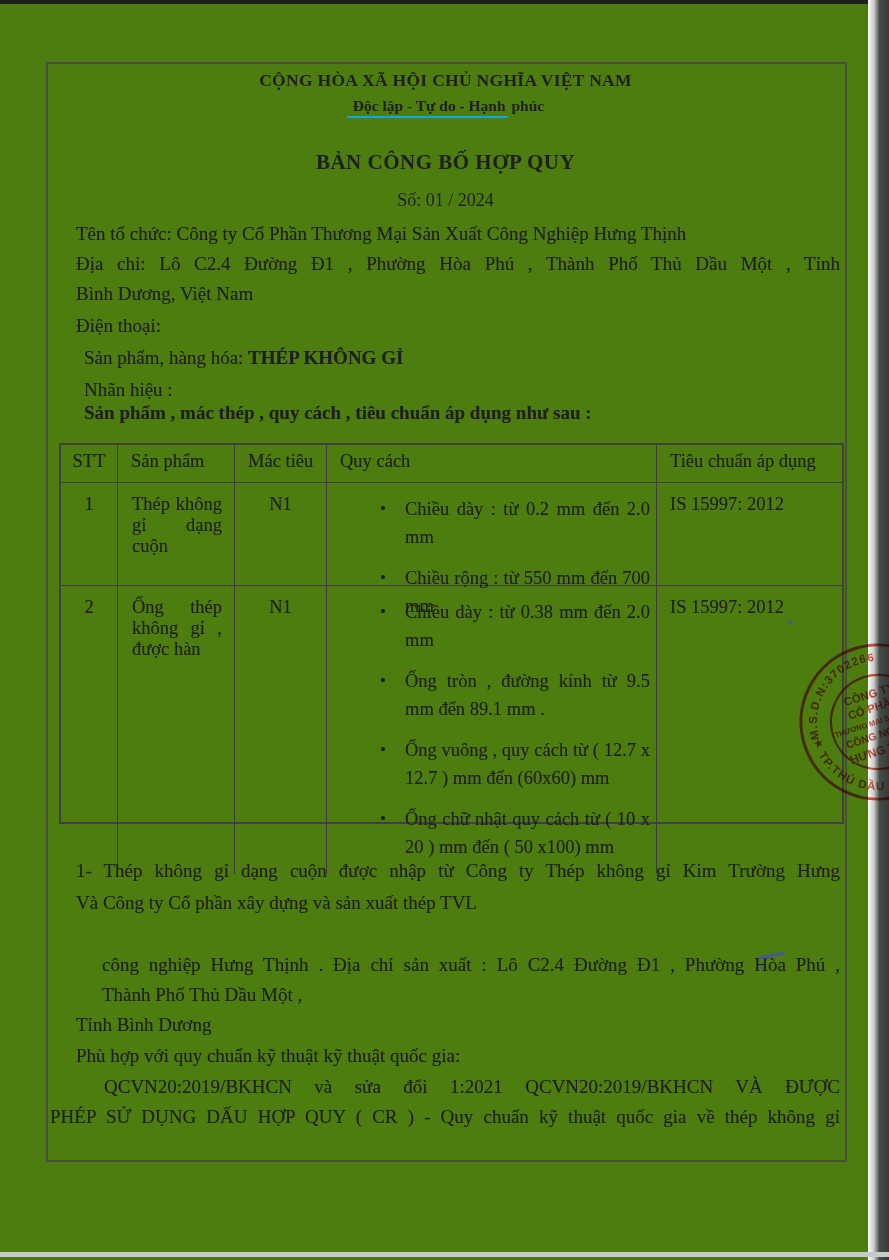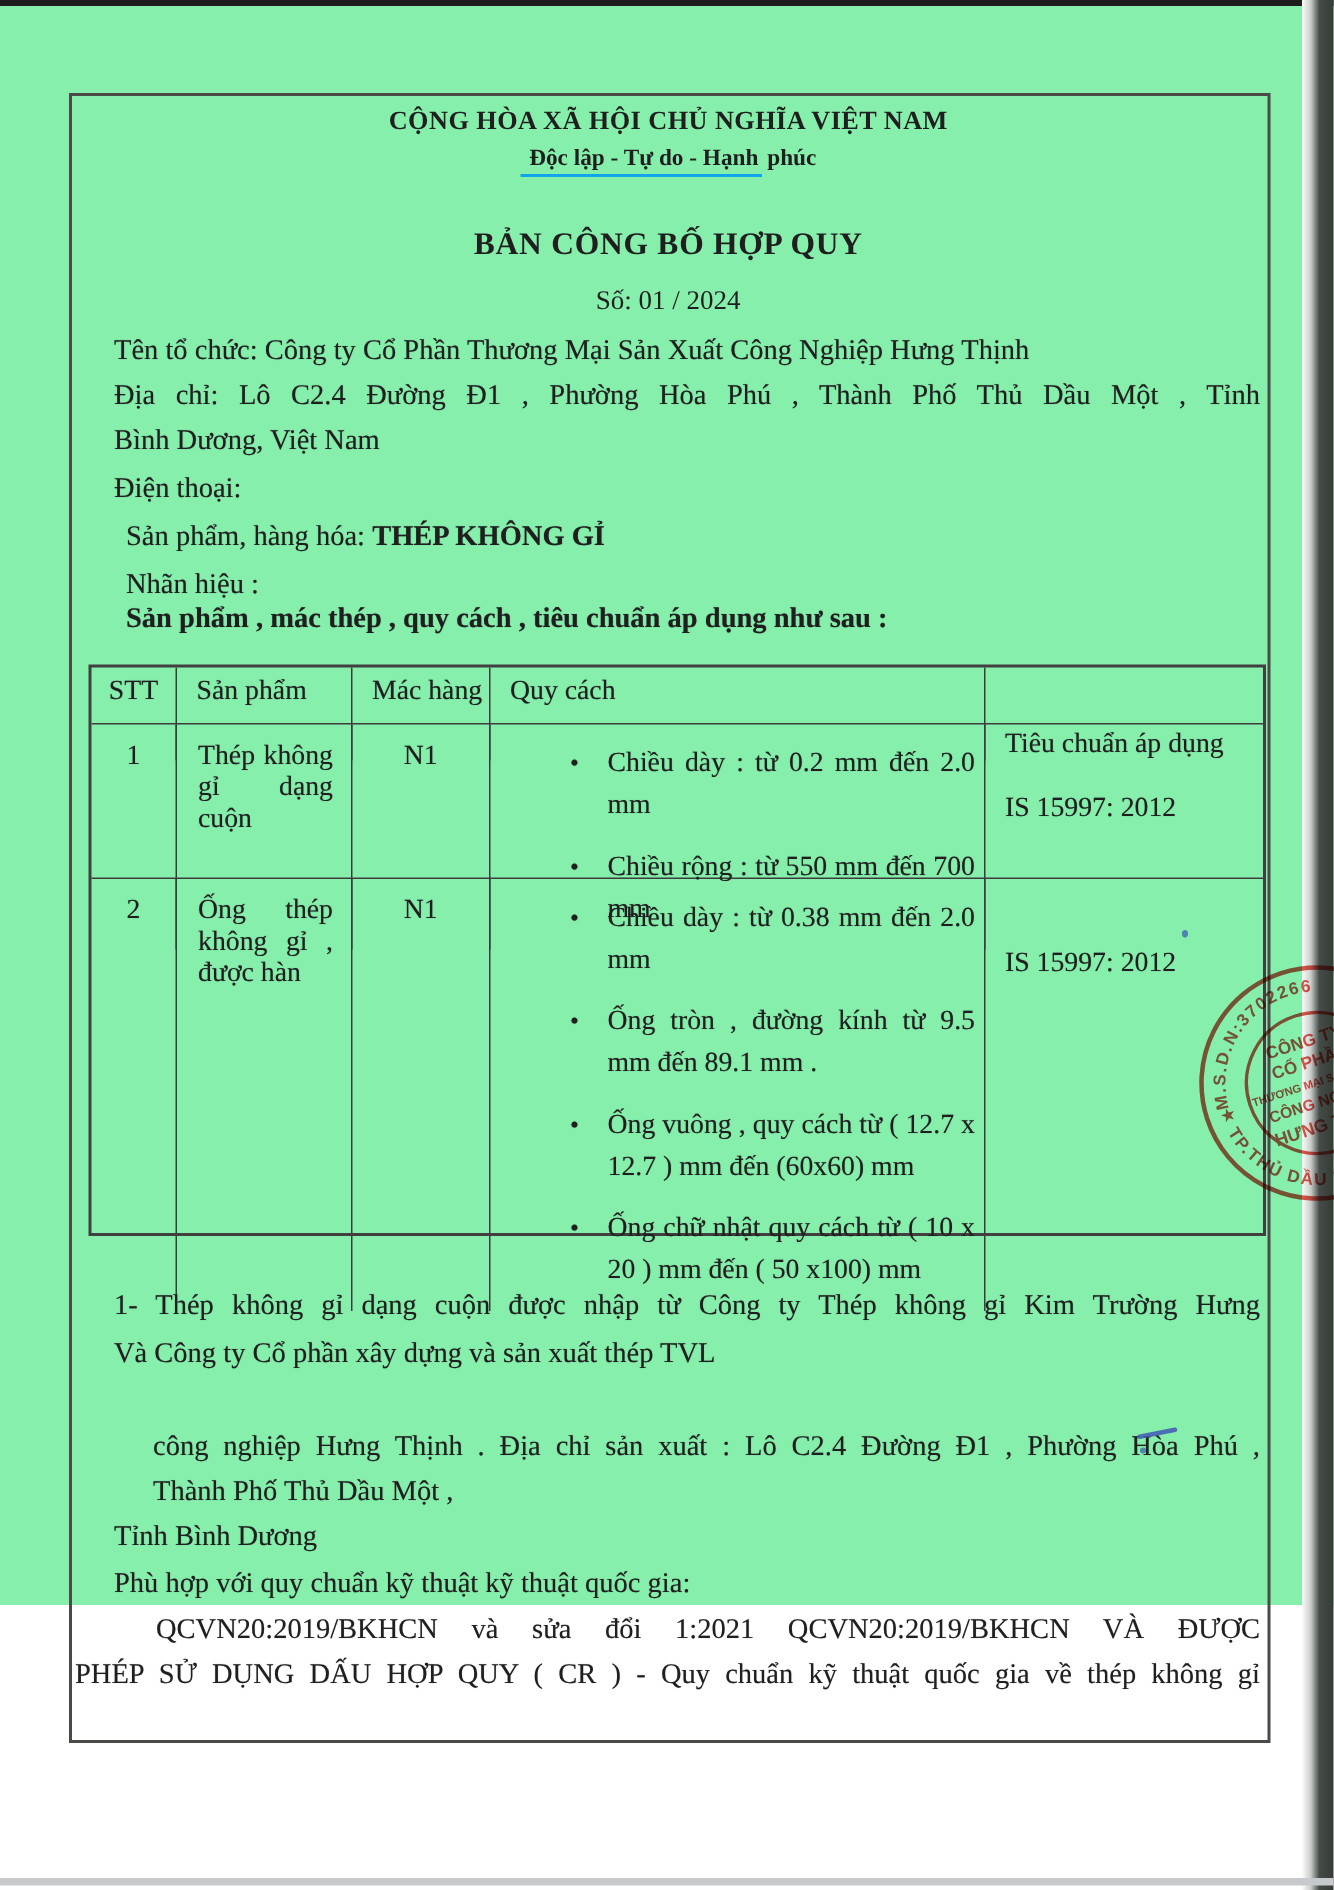--- a/index.html
+++ b/index.html
@@ -1,18 +1,18 @@
 <!DOCTYPE html>
 <html><head>
 <meta charset="utf-8">
 <style>
   html,body{margin:0;padding:0;}
   body{width:889px;height:1260px;overflow:hidden;background:#ffffff;
        font-family:"Liberation Serif", serif;color:#1f1f1f;}
-  .page{position:absolute;left:0;top:0;width:889px;height:1070px;background:#86efac;}
+  .page{position:absolute;left:0;top:0;width:889px;height:1260px;background:#4d7c0f;}
 
   
   .scan-top{position:absolute;left:0;top:0;width:889px;height:4px;background:#1d1d1d;}
   .scan-right{position:absolute;top:0;left:868px;width:21px;height:1260px;
       background:linear-gradient(to right,#fdfcfa 0%,#c9cdc9 28%,#454b47 55%,#353b37 100%);}
   .scan-bottom{position:absolute;left:0;top:1252px;width:889px;height:5px;background:#c6cacd;}
 
   
   .frame{position:absolute;left:46px;top:62px;width:797px;height:1096px;
          border:2px solid #4a4a47;}
@@ -24,21 +24,21 @@
   .ln{position:absolute;left:76px;width:764px;font-size:19px;line-height:26px;
       text-shadow:0 0 .6px rgba(45,45,45,.5);}
   .jl{text-align:justify;text-align-last:justify;}
 
   
   .tbl{position:absolute;left:59px;top:443px;width:781px;border:2px solid #404040;
        font-size:18.5px;text-shadow:0 0 .6px rgba(45,45,45,.5);}
   .trow{display:grid;grid-template-columns:57px 117px 92px 330px 1fr;}
   .trow + .trow{border-top:1.5px solid #3c3c3c;}
   .trow > div{border-right:1.5px solid #3c3c3c;box-sizing:border-box;}
-  .trow > div:last-child{border-right:none;margin-top:35px;}
+  .trow > div:last-child{border-right:none;}
   .hrow{height:37px;}
   .hrow > div{padding-top:6px;padding-left:13px;}
   .hrow .c-stt{padding-left:0;text-align:center;}
   .r1{height:102px;}
   .r2{height:236px;}
   .c-stt{text-align:center;padding-top:11px;}
   .c-prod{padding:11px 12px 0 14px;text-align:justify;}
   .c-grade{text-align:center;padding-top:11px;}
   .c-std{padding:11px 8px 0 13px;}
   ul.specs{list-style:none;margin:12px 6px 0 0;padding:0;}
@@ -79,21 +79,21 @@
   <div class="ln" style="top:313px;">Điện thoại:</div>
 
   <div class="ln" style="top:345px;left:84px;width:756px;"><span>Sản phẩm, hàng hóa: </span><span class="b">THÉP KHÔNG GỈ</span></div>
   <div class="ln" style="top:377px;left:84px;width:756px;">Nhãn hiệu :</div>
   <div class="ln" style="top:400px;left:84px;width:756px;font-weight:bold;">Sản phẩm , mác thép , quy cách , tiêu chuẩn áp dụng như sau :</div>
 
   <div class="tbl">
     <div class="trow hrow">
       <div class="c-stt">STT</div>
       <div>Sản phẩm</div>
-      <div>Mác hàng</div>
+      <div>Mác tiêu</div>
       <div>Quy cách</div>
       <div>Tiêu chuẩn áp dụng</div>
     </div>
     <div class="trow r1">
       <div class="c-stt">1</div>
       <div class="c-prod">Thép không gỉ dạng cuộn</div>
       <div class="c-grade">N1</div>
       <div>
         <ul class="specs">
           <li>Chiều dày : từ 0.2 mm đến 2.0 mm</li>

